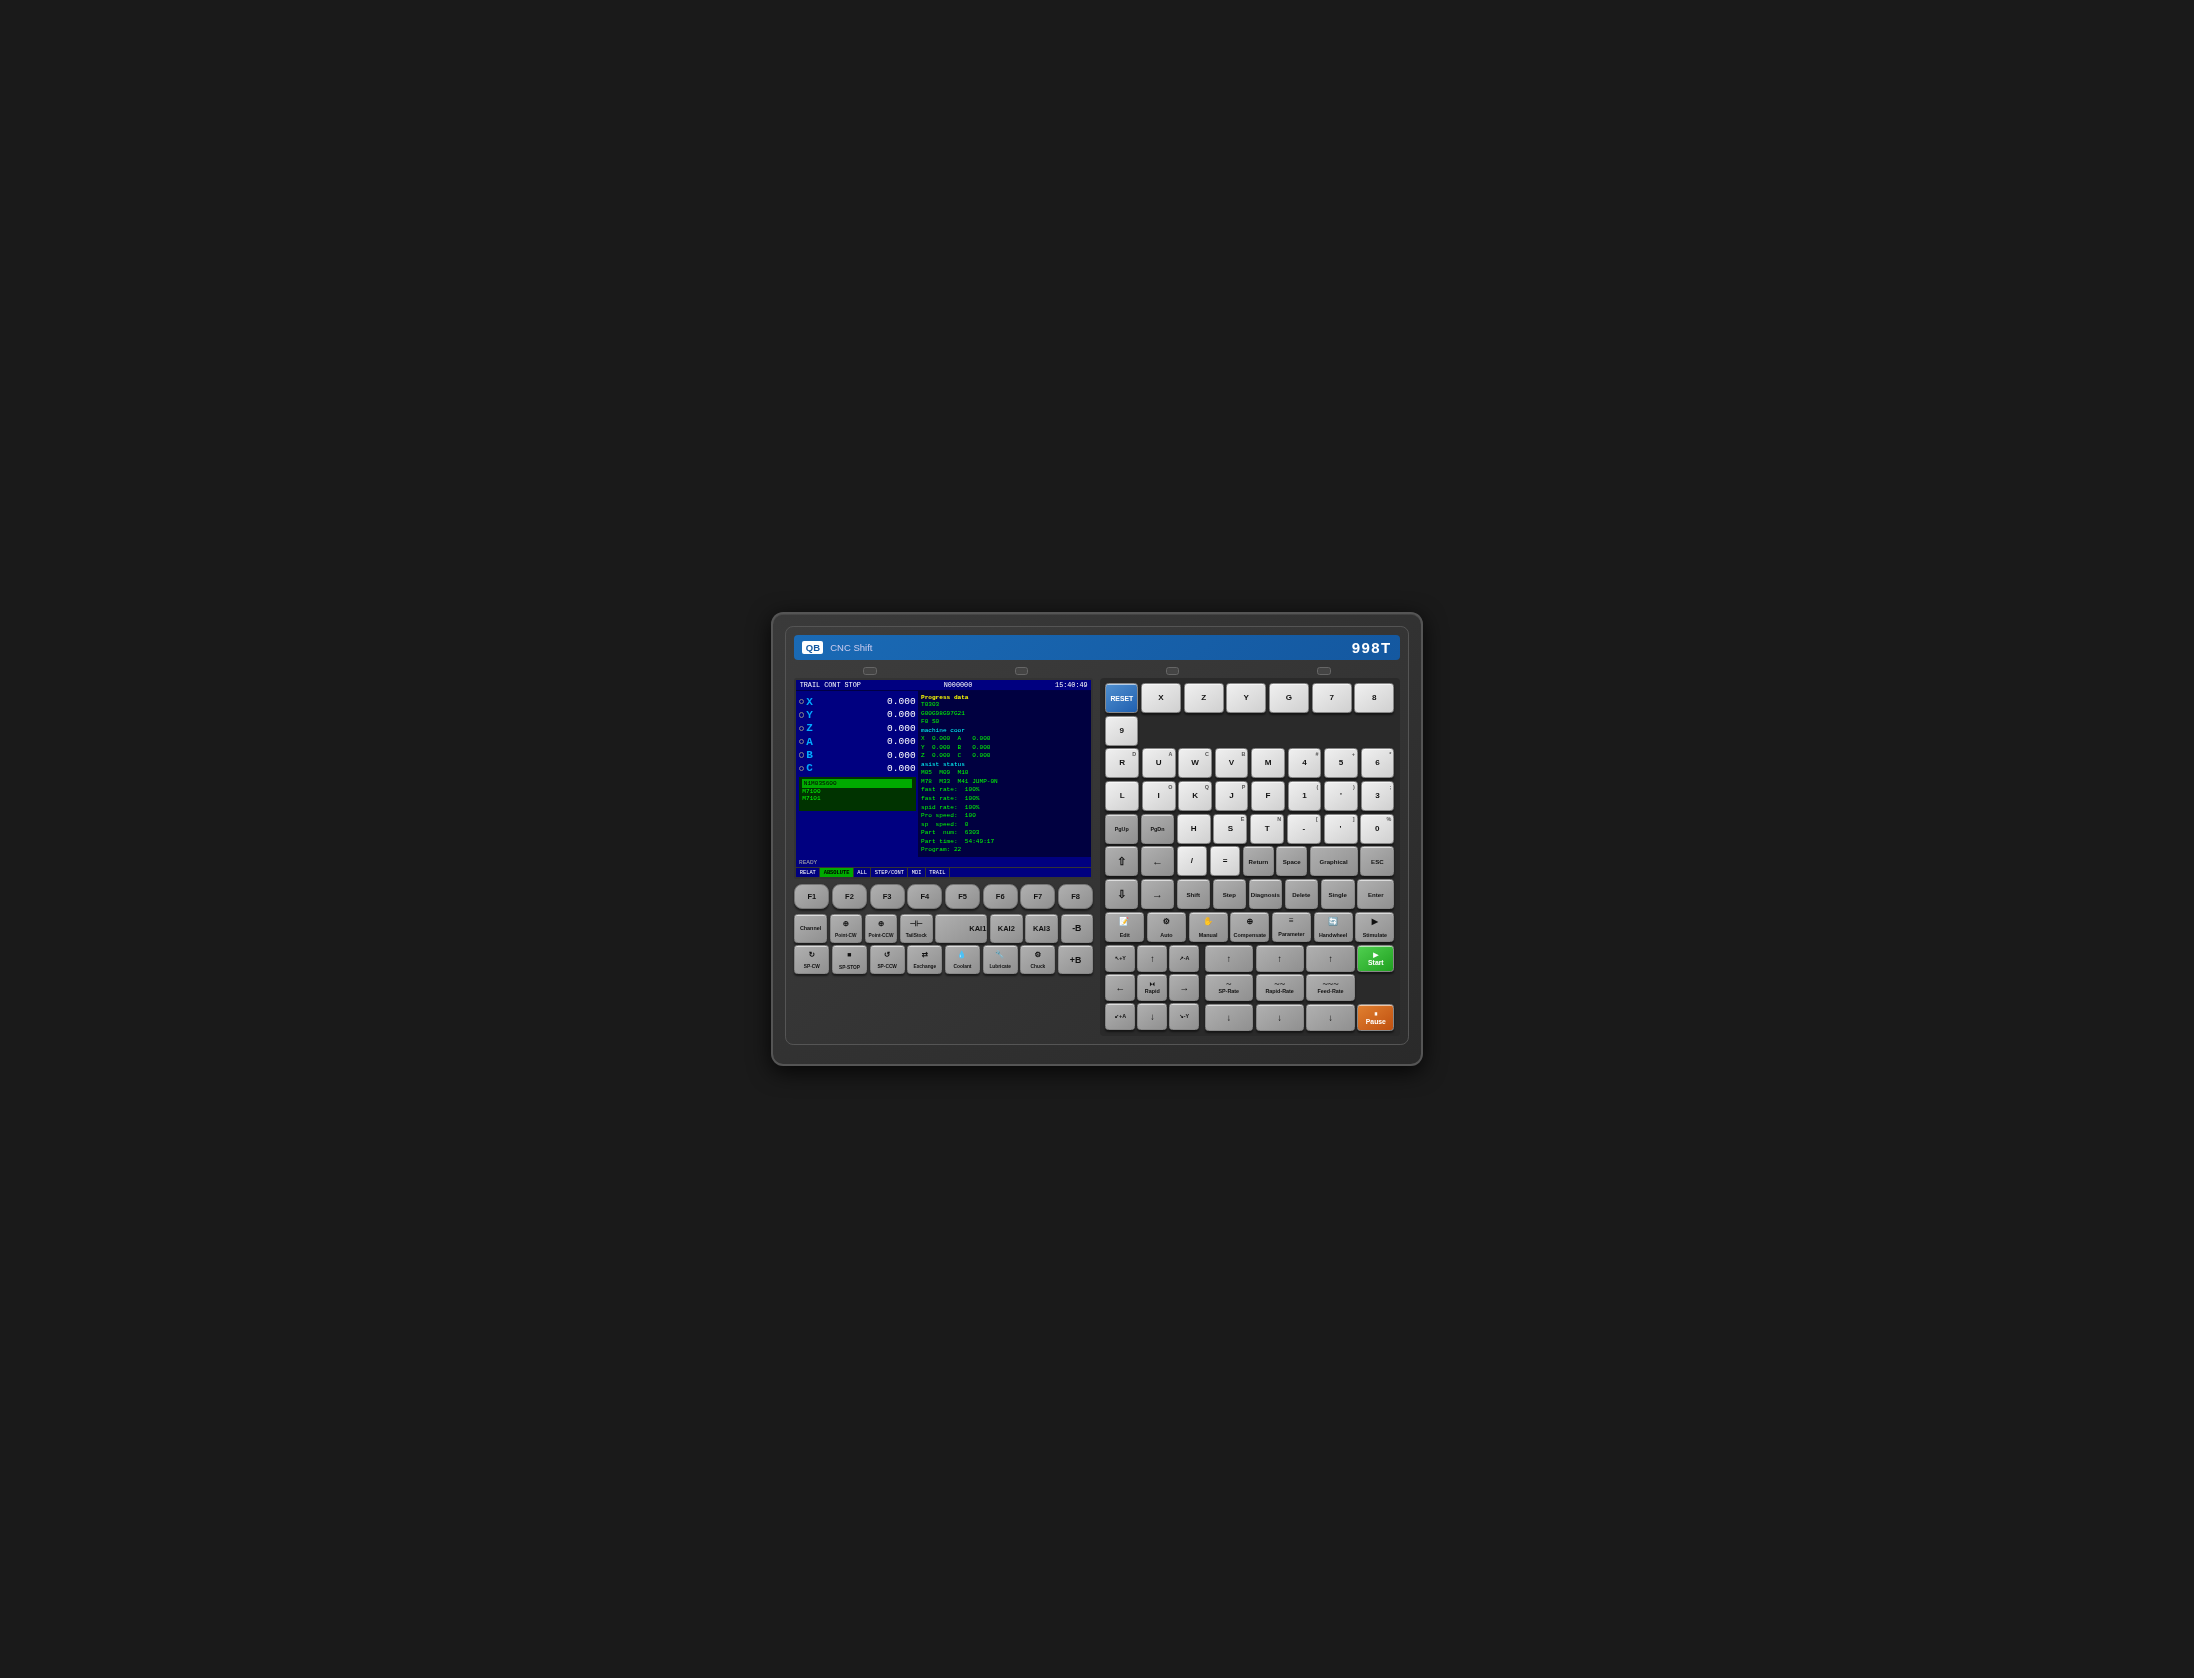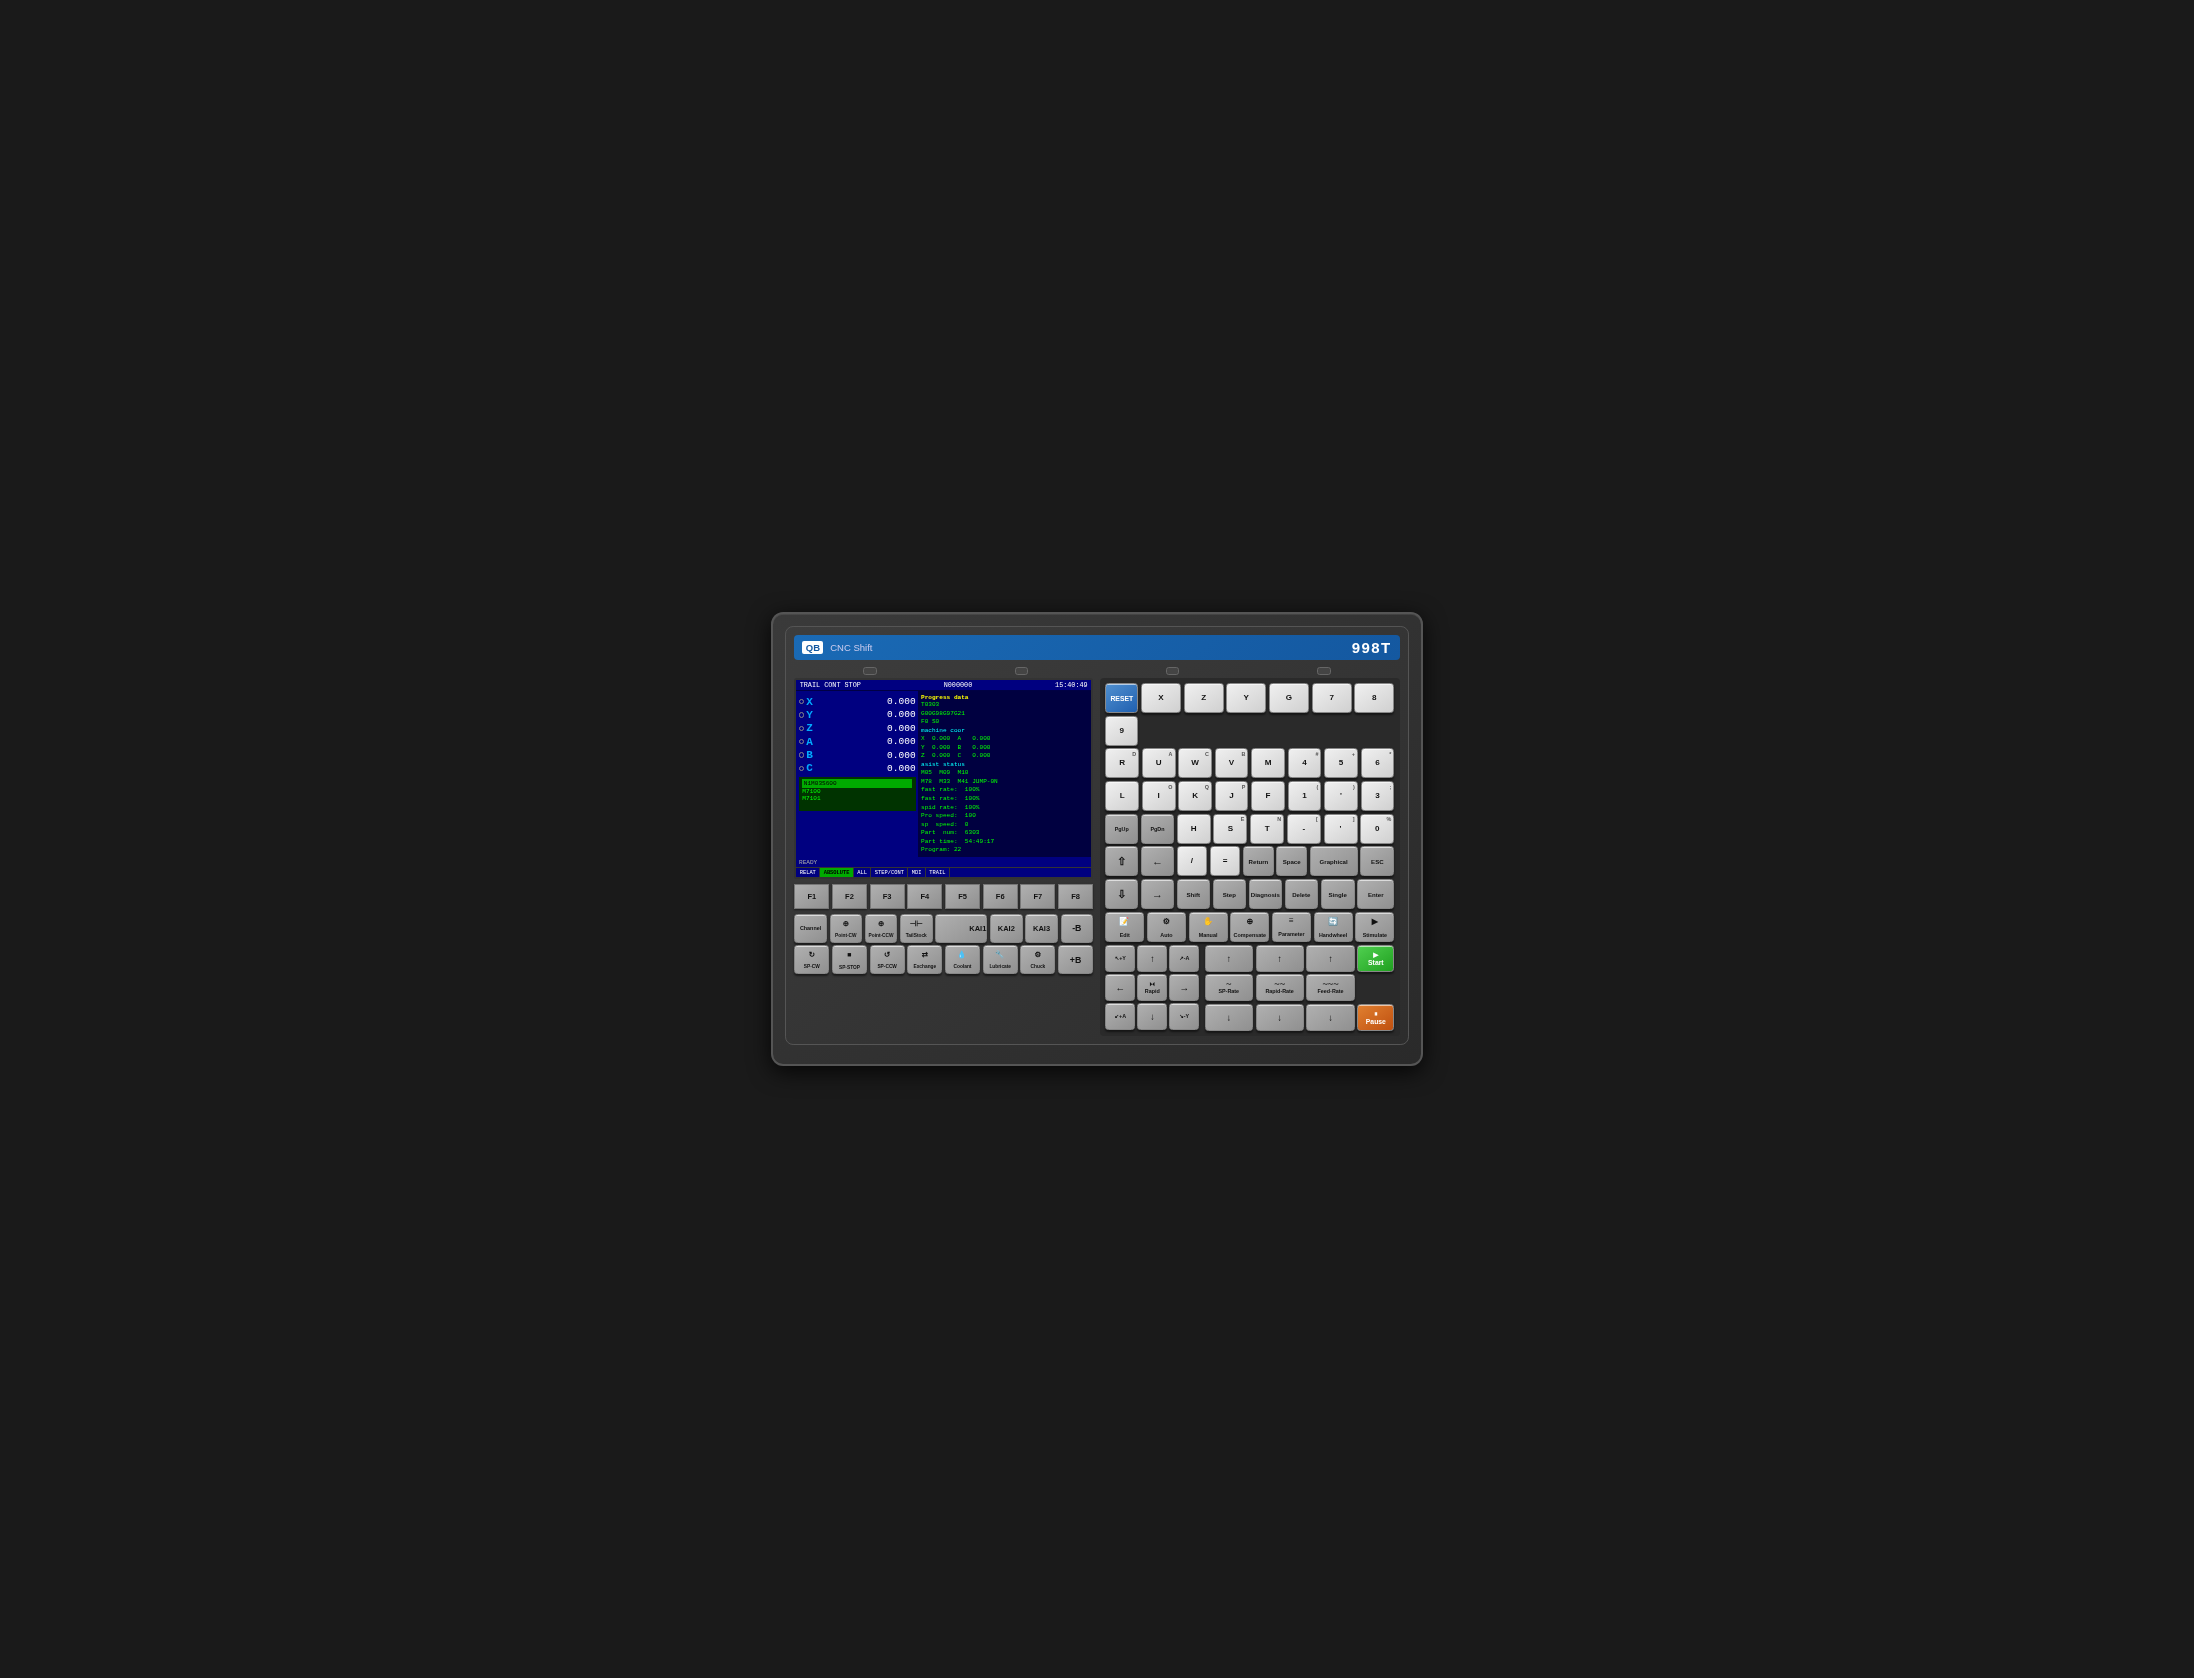--- a/index.html
+++ b/index.html
@@ -277,21 +277,21 @@
       display: grid;
       grid-template-columns: 33px repeat(6, 1fr);
       gap: 2.7px;
       margin-bottom: 2.7px;
     }
     .key-h42 { height: 28.5px; }
     .key-h44 { height: 30px; }
     .fkey-btn {
       background: linear-gradient(145deg, #c0c0c0, #a0a0a0);
       border: 0.7px solid #777;
-      border-radius: 0;
+      border-radius: 8px;
       height: 24.4px;
       width: 35px;
       font-size: 7.5px;
       font-weight: bold;
       cursor: pointer;
       box-shadow: 0 1.4px 2px rgba(0,0,0,0.5);
       color: #111;
       display: flex;
       align-items: center;
       justify-content: center;

